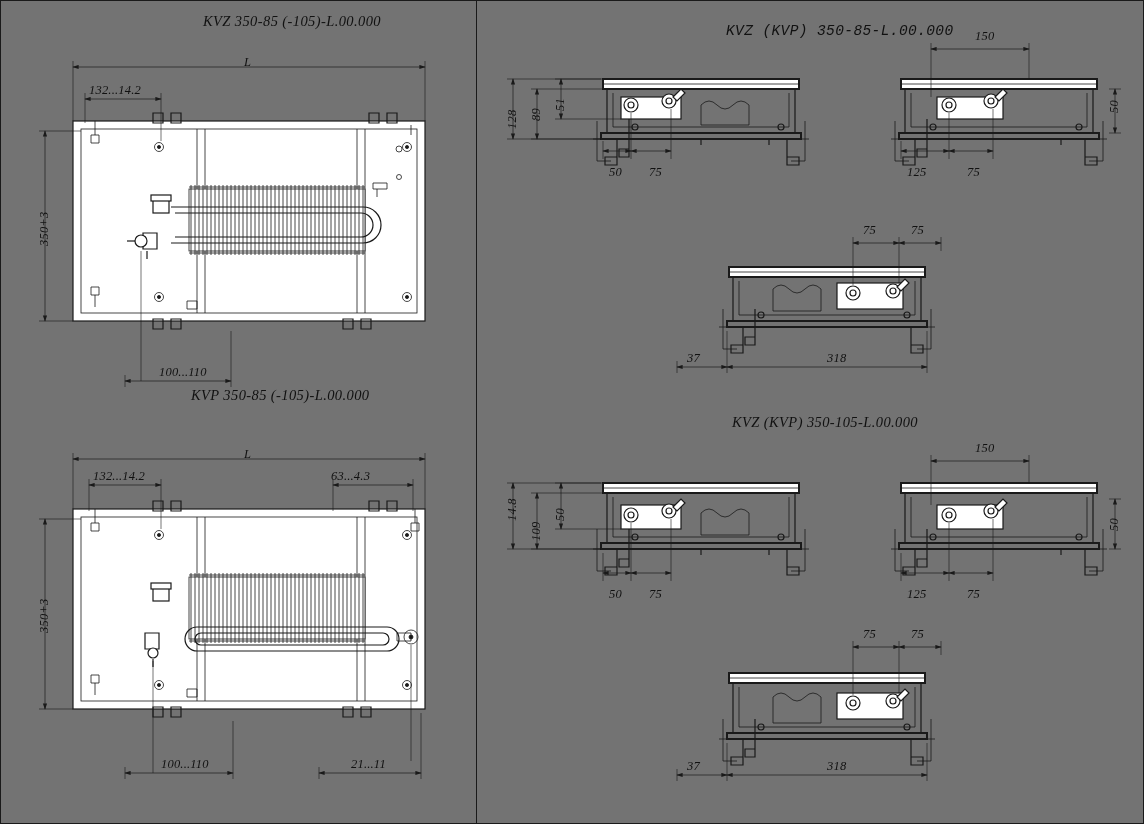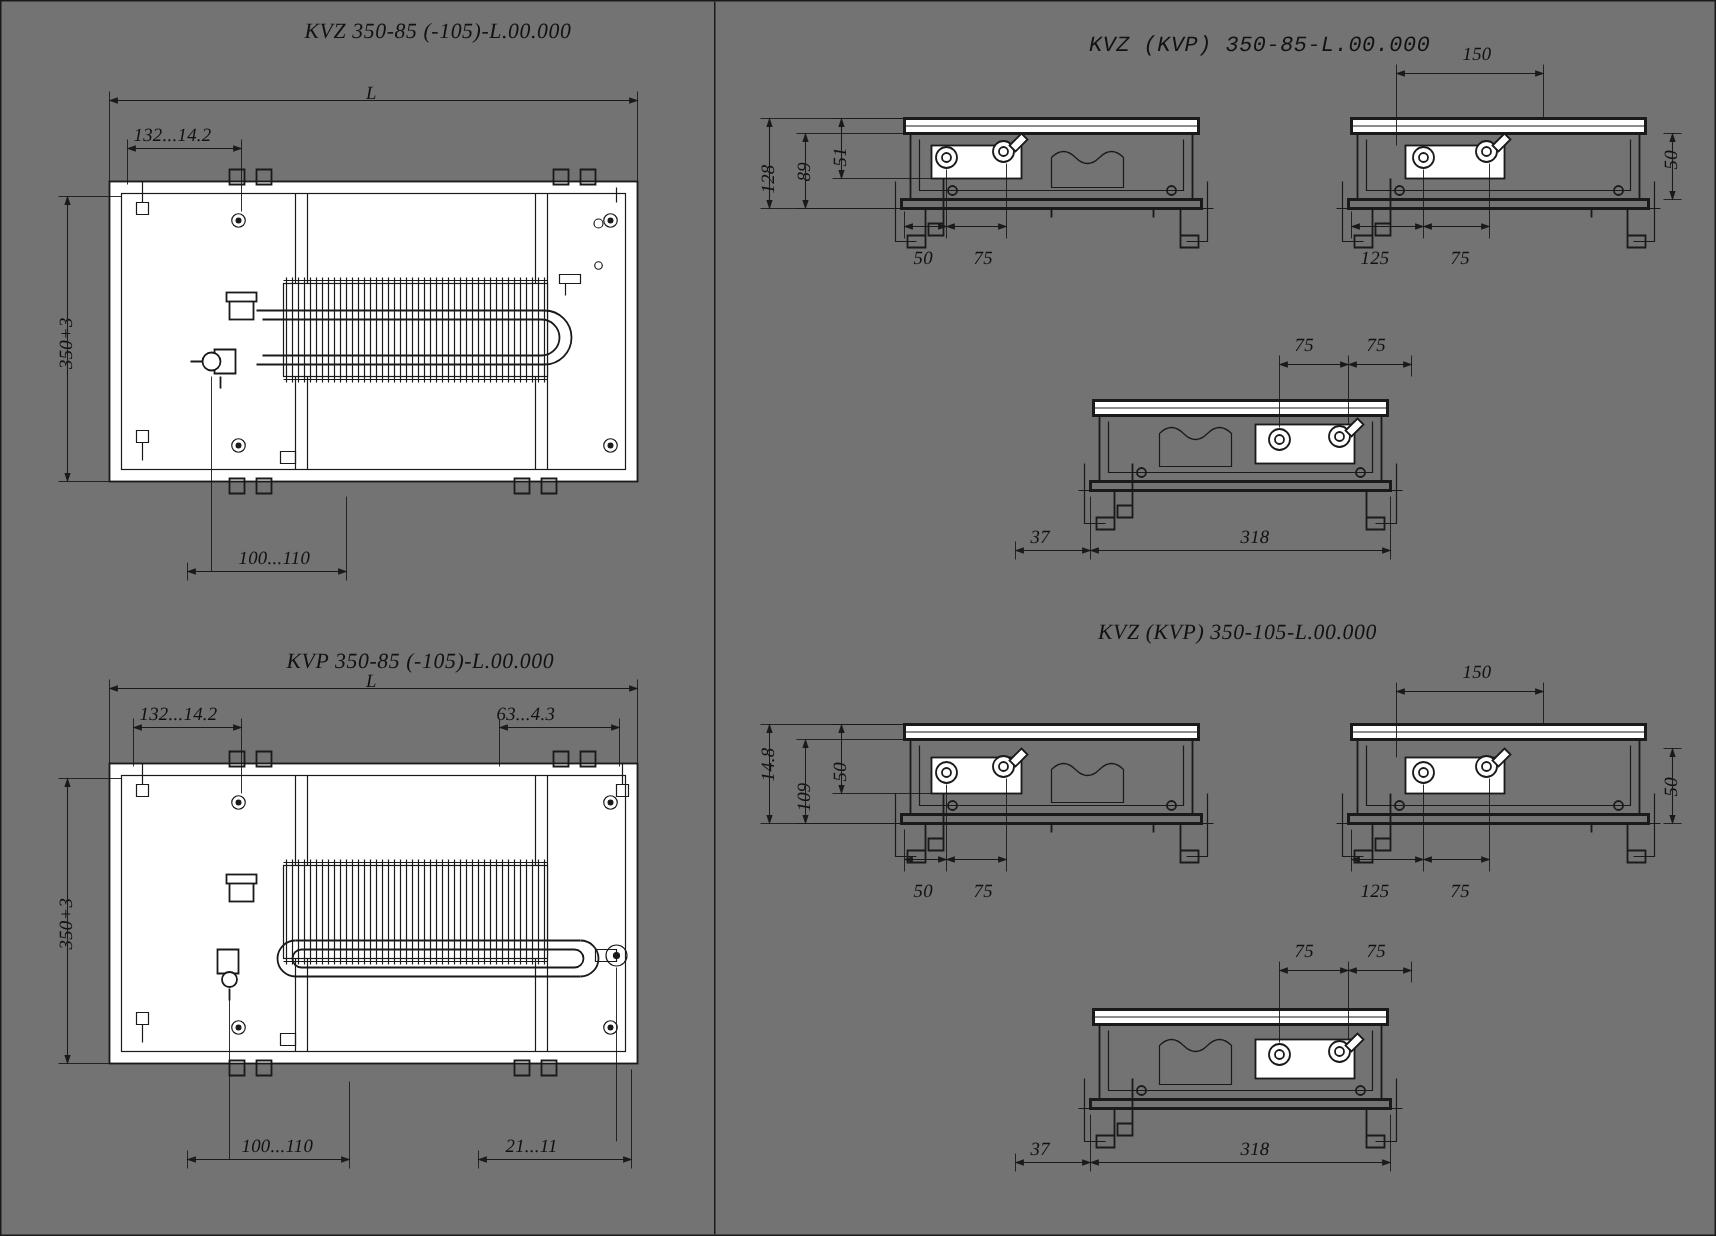--- a/index.html
+++ b/index.html
@@ -31,35 +31,35 @@
   .dot{fill:#1a1a1a;}
 </style>
 </head>
 <body>
 
 <div id="sheet">
 
   <div class="vdiv" style="left:475px;"></div>
 
   <div class="title" style="left:202px;top:12px;">KVZ 350-85 (-105)-L.00.000</div>
-  <div class="title" style="left:190px;top:432px;">KVP 350-85 (-105)-L.00.000</div>
+  <div class="title" style="left:190px;top:386px;">KVP 350-85 (-105)-L.00.000</div>
   <div class="title" style="left:725px;top:22px;font-family:Liberation Mono, monospace;">KVZ (KVP) 350-85-L.00.000</div>
   <div class="title" style="left:731px;top:413px;text-align:center;">KVZ (KVP) 350-105-L.00.000</div>
 
   <div class="dim" style="left:243px;top:54px;">L</div>
   <div class="dim" style="left:88px;top:82px;">132...14.2</div>
   <div class="dim rot" style="left:36px;top:245px;">350+3</div>
   <div class="dim" style="left:158px;top:364px;">100...110</div>
 
   <div class="dim" style="left:243px;top:446px;">L</div>
   <div class="dim" style="left:92px;top:468px;">132...14.2</div>
   <div class="dim" style="left:330px;top:468px;">63...4.3</div>
   <div class="dim rot" style="left:36px;top:632px;">350+3</div>
   <div class="dim" style="left:160px;top:756px;">100...110</div>
-  <div class="dim" style="left:336px;top:756px;">21...11</div>
+  <div class="dim" style="left:350px;top:756px;">21...11</div>
 
   <div class="dim rot" style="left:504px;top:128px;">128</div>
   <div class="dim rot" style="left:528px;top:120px;">89</div>
   <div class="dim rot" style="left:552px;top:110px;">51</div>
   <div class="dim" style="left:608px;top:164px;">50</div>
   <div class="dim" style="left:648px;top:164px;">75</div>
 
   <div class="dim" style="left:974px;top:28px;">150</div>
   <div class="dim rot" style="left:1106px;top:112px;">50</div>
   <div class="dim" style="left:906px;top:164px;">125</div>

